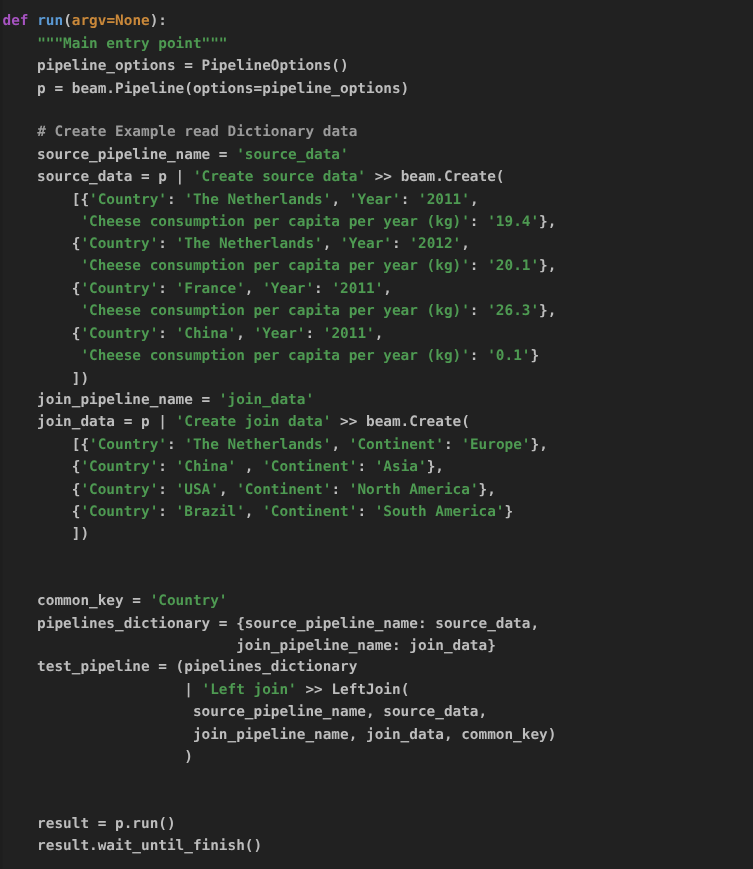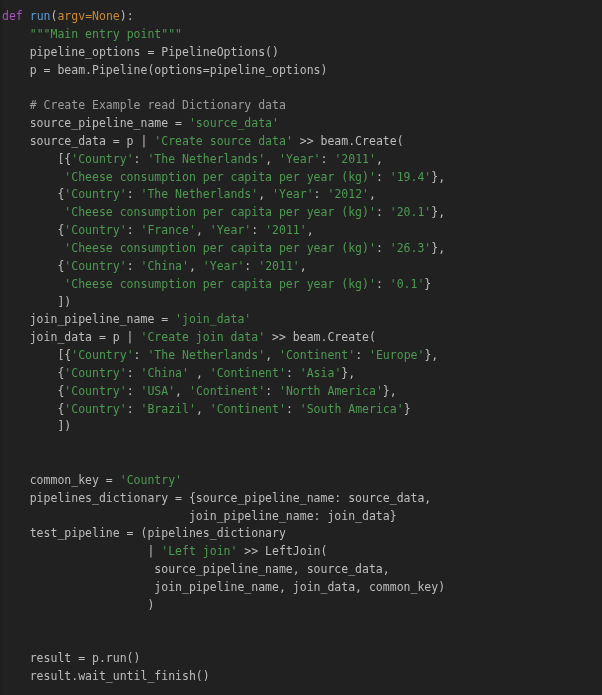--- a/index.html
+++ b/index.html
@@ -14,20 +14,21 @@
     overflow: hidden;
     font-family: "DejaVu Sans Mono", monospace;
   }
   #editor {
     position: relative;
     width: 602px;
     height: 695px;
     background: #212121;
     box-sizing: border-box;
     padding: 8px 0 0 0;
+    font-weight: bold;
   }
   .gutter-strip {
     position: absolute;
     left: 0;
     top: 0;
     width: 2px;
     height: 695px;
     background: #1e1e1e;
   }
   .code {

